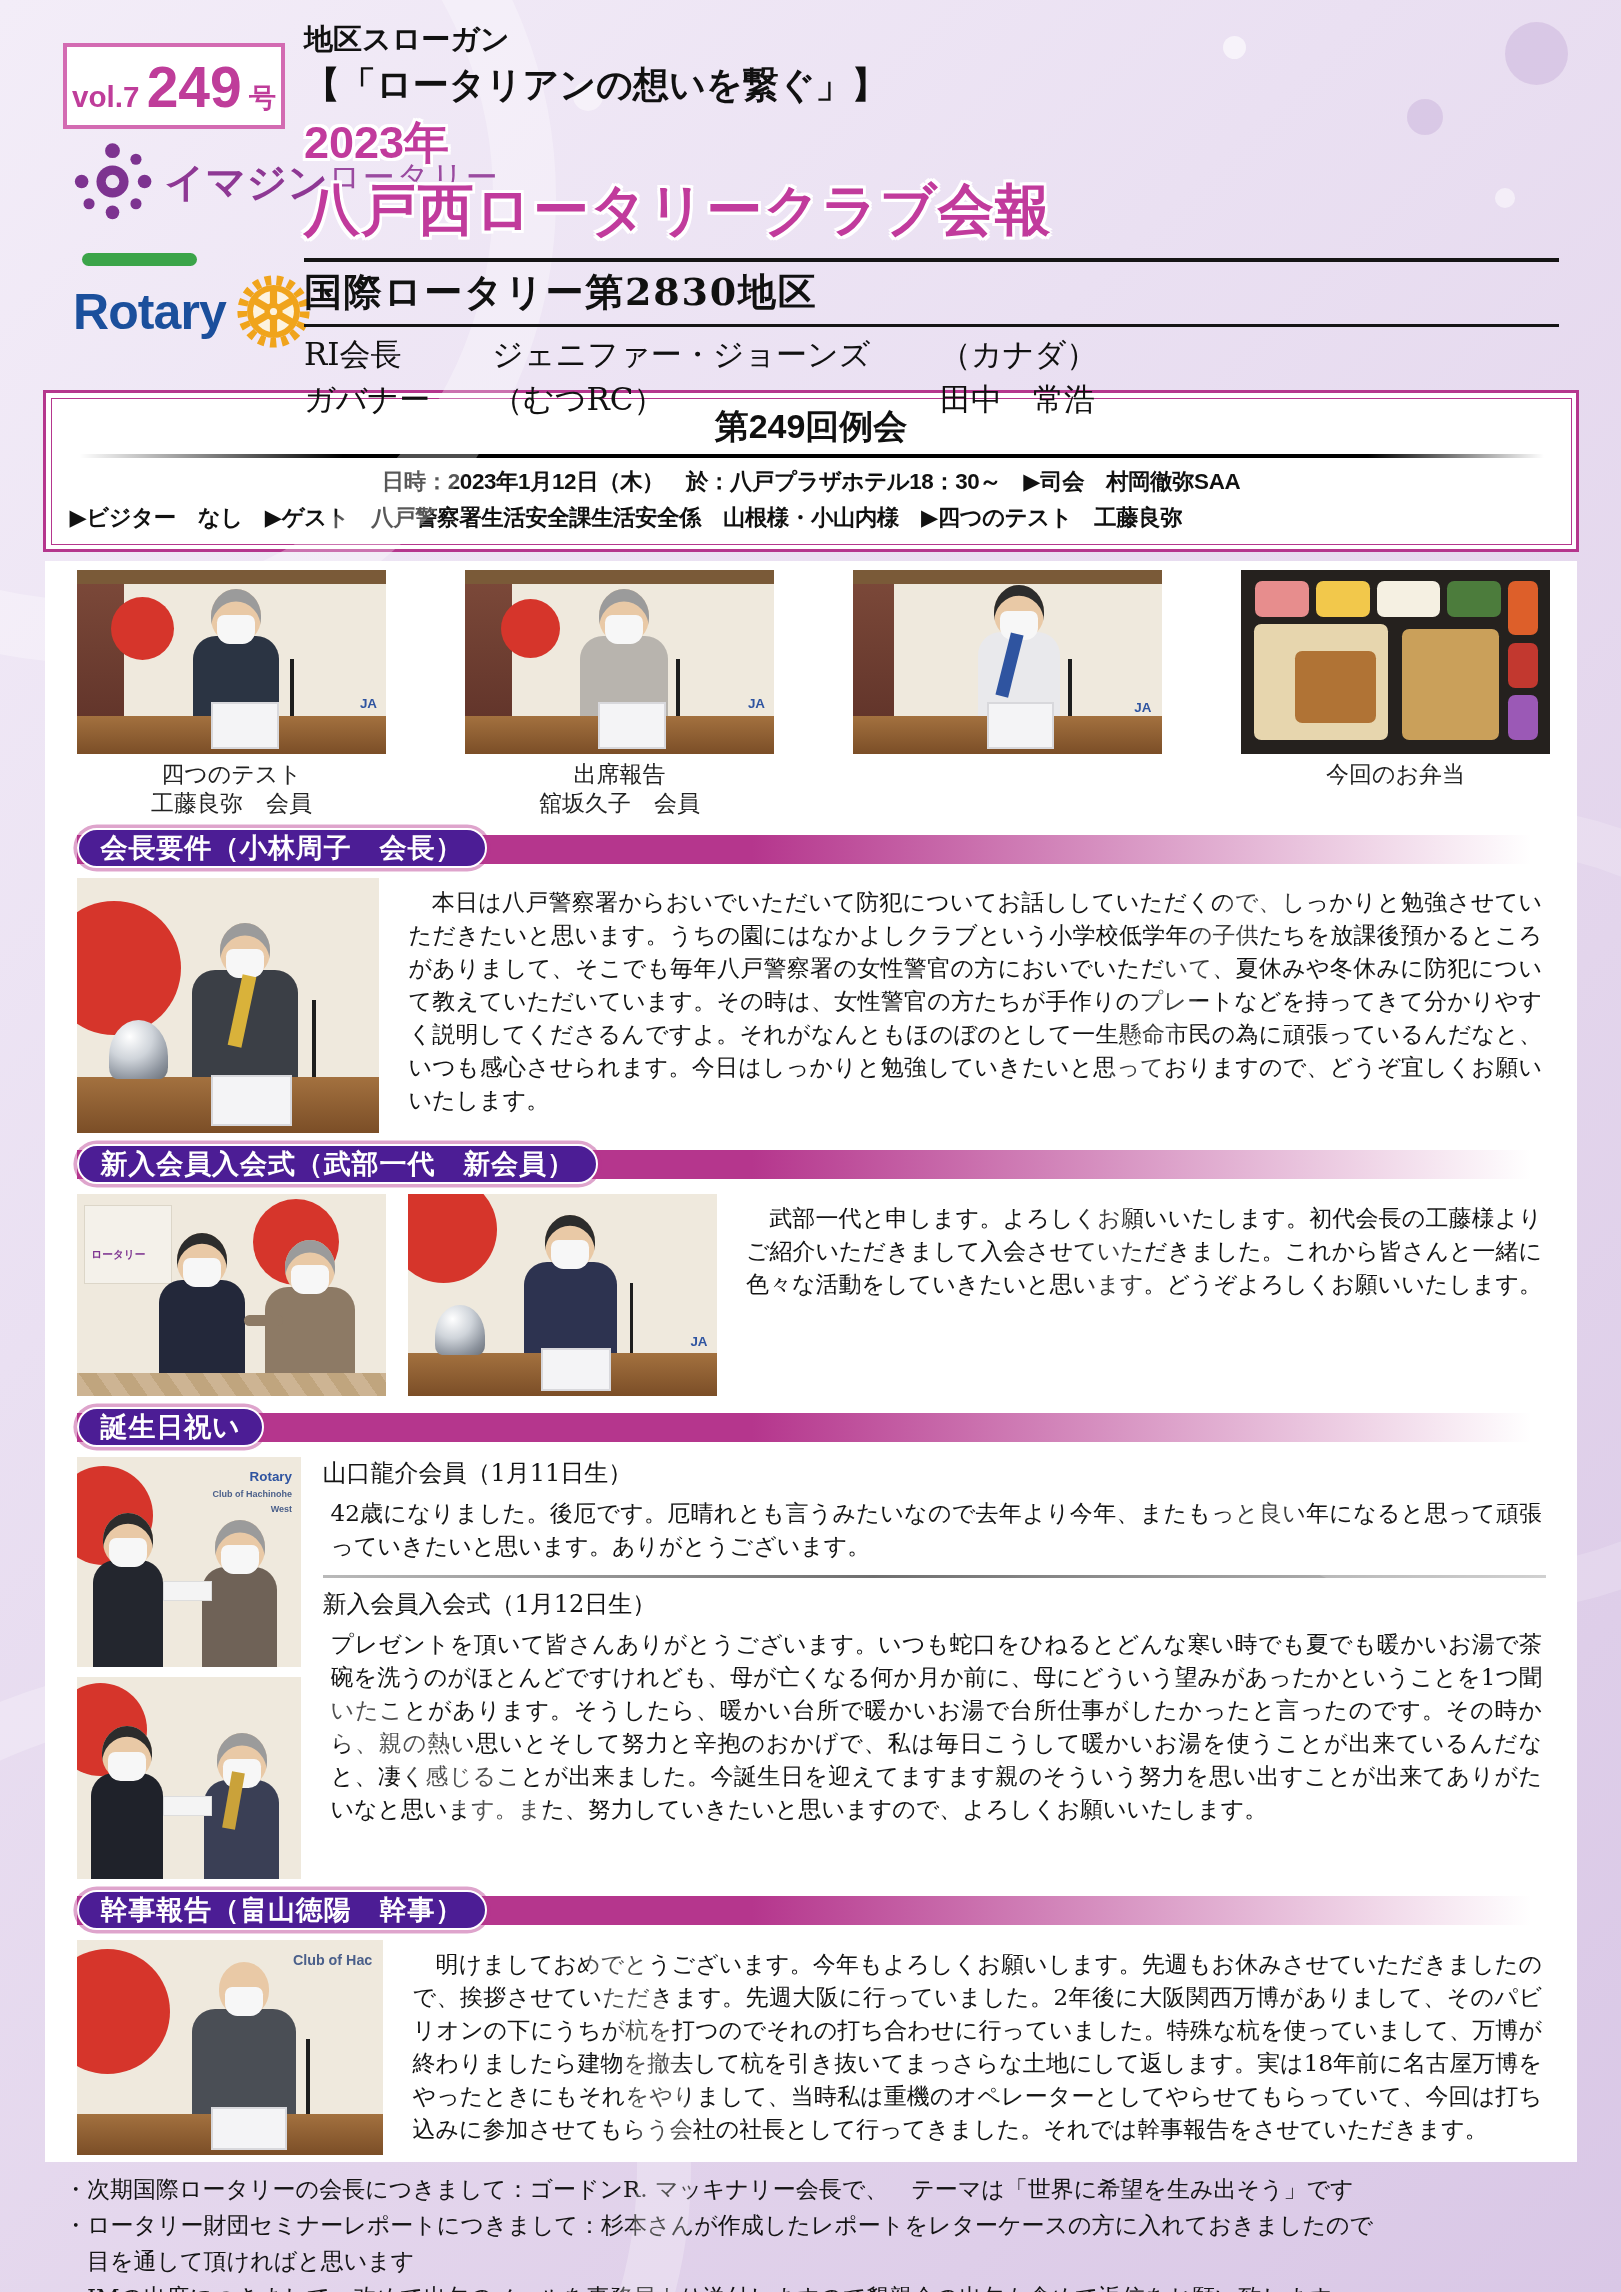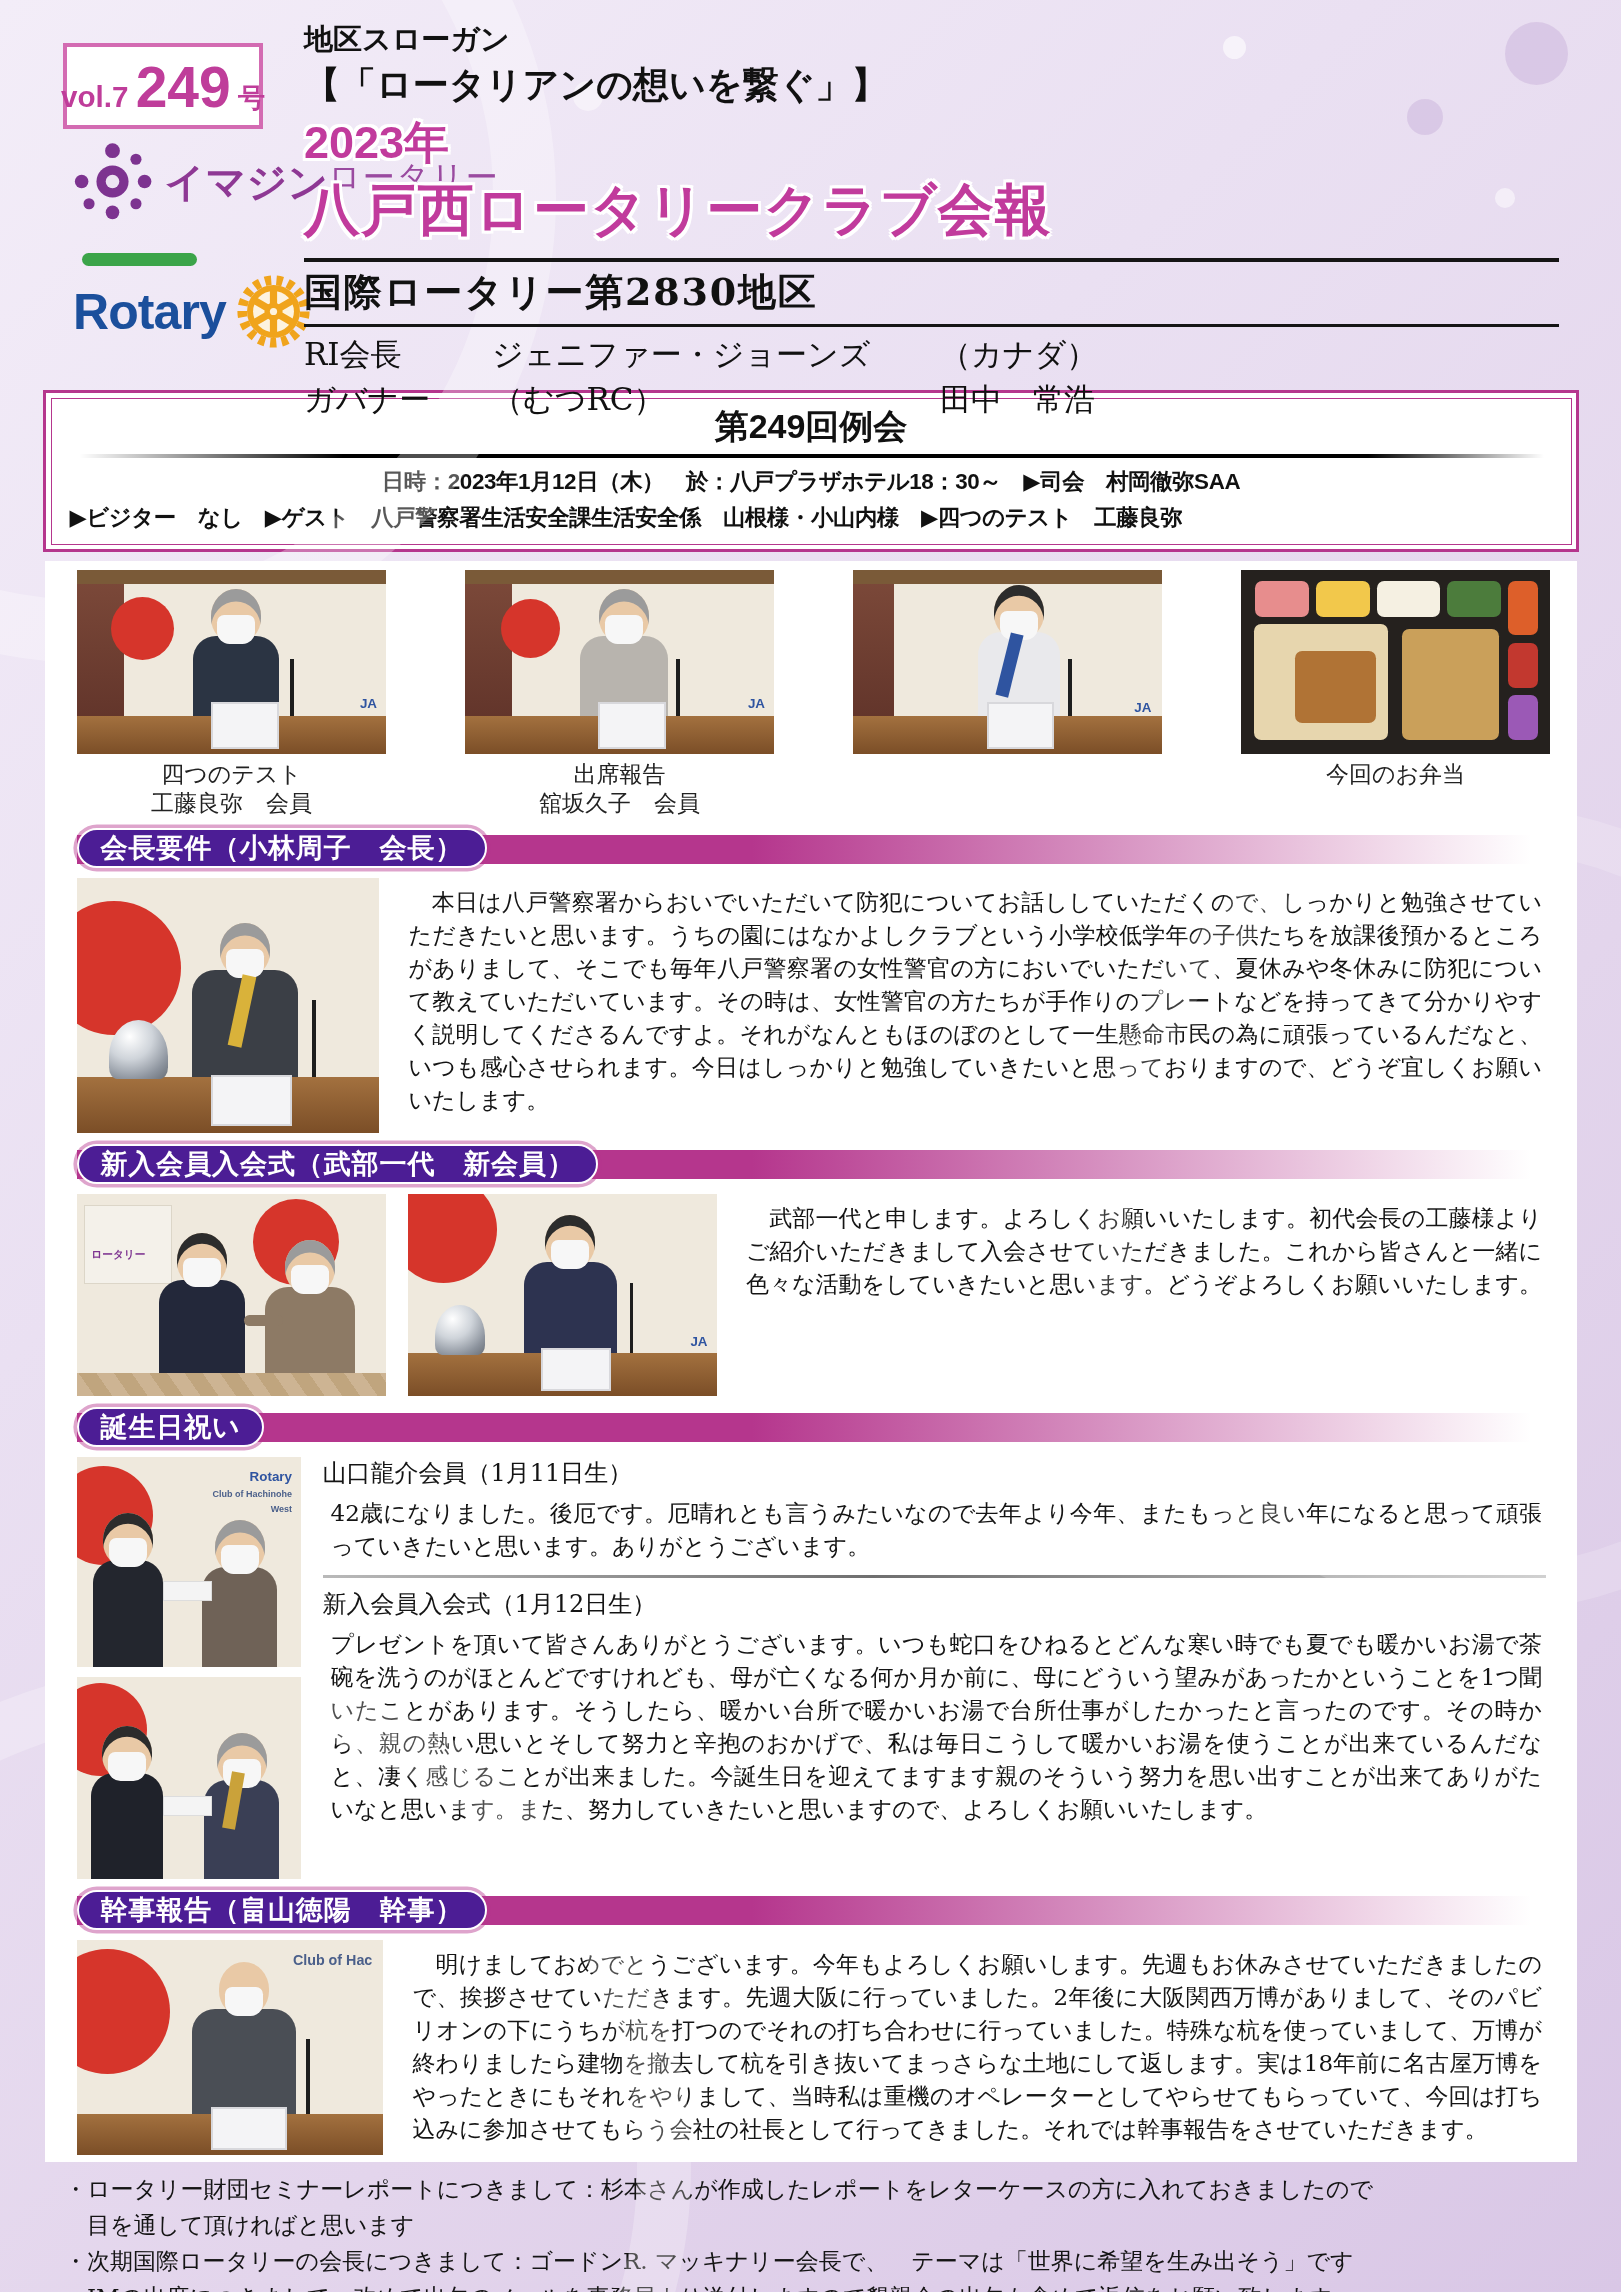--- a/index.html
+++ b/index.html
@@ -13,21 +13,21 @@
   .arc3{right:-269px;top:806px;width:716px;height:716px;border:45px solid rgba(255,255,255,.18);}
   .dot{background:rgba(190,160,210,.35);}
   .d1{right:54px;top:22.4px;width:63px;height:63px;}
   .d2{right:179px;top:99px;width:36px;height:36px;}
   .d3{right:376px;top:36px;width:23px;height:23px;background:rgba(255,255,255,.6);}
   .d4{right:107px;top:188px;width:19.7px;height:19.7px;background:rgba(255,255,255,.5);}
   .d5{left:573px;top:81px;width:30px;height:30px;background:rgba(255,255,255,.45);}
 
   
   .masthead{position:relative;height:385px;}
-  .vol-box{position:absolute;left:63px;top:43px;width:200px;height:86px;background:#fff;
+  .vol-box{position:absolute;left:63px;top:43px;width:222px;height:86px;background:#fff;
            border:4.5px solid #d36bb2;display:flex;align-items:baseline;justify-content:center;gap:7.2px;padding-top:12.5px;box-sizing:border-box;}
   .vol-box .vol{color:#bf3d9a;font-weight:bold;font-size:29.6px;}
   .vol-box .num{color:#bf3d9a;font-weight:bold;font-size:57px;line-height:54px;}
   .vol-box .unit{color:#bf3d9a;font-weight:bold;font-size:27px;}
   .imagine{position:absolute;left:73px;top:142px;display:flex;align-items:center;gap:12.5px;}
   .imagine-text{display:flex;flex-direction:row;line-height:1.1;}
   .imagine-text .l1{color:#8e3894;font-weight:bold;font-size:40px;}
   .imagine-text .l2{color:#9a4aa0;font-size:32px;letter-spacing:1.8px;}
   .green-dash{position:absolute;left:82px;top:253px;width:115px;height:13.4px;border-radius:7.2px;background:#3ba449;}
   .rotary-brand{position:absolute;left:73px;top:273px;display:flex;align-items:center;gap:9px;}
@@ -361,21 +361,21 @@
           <div class="ph ph-screen" style="left:134px;bottom:5.4px;width:72px;height:39px;"></div>
           <div class="ph ph-mic" style="left:229px;bottom:41px;width:3.6px;height:75px;"></div>
         </div>
         <p class="body-text">　明けましておめでとうございます。今年もよろしくお願いします。先週もお休みさせていただきましたので、挨拶させていただきます。先週大阪に行っていました。2年後に大阪関西万博がありまして、そのパビリオンの下にうちが杭を打つのでそれの打ち合わせに行っていました。特殊な杭を使っていまして、万博が終わりましたら建物を撤去して杭を引き抜いてまっさらな土地にして返します。実は18年前に名古屋万博をやったときにもそれをやりまして、当時私は重機のオペレーターとしてやらせてもらっていて、今回は打ち込みに参加させてもらう会社の社長として行ってきました。それでは幹事報告をさせていただきます。</p>
       </div>
     </section>
 
   </div>
 
   <div class="announcements">
+    <div class="ann-line">・次期国際ロータリーの会長につきまして：ゴードンR. マッキナリー会長で、　テーマは「世界に希望を生み出そう」です</div>
     <div class="ann-line">・ロータリー財団セミナーレポートにつきまして：杉本さんが作成したレポートをレターケースの方に入れておきましたので
 　目を通して頂ければと思います</div>
-    <div class="ann-line">・次期国際ロータリーの会長につきまして：ゴードンR. マッキナリー会長で、　テーマは「世界に希望を生み出そう」です</div>
     <div class="ann-line">・IMの出席につきまして：改めて出欠のメールを事務局より送付しますので懇親会の出欠も含めて返信をお願い致します</div>
 
   </div>
 
 </div>
 
 
 </body></html>

